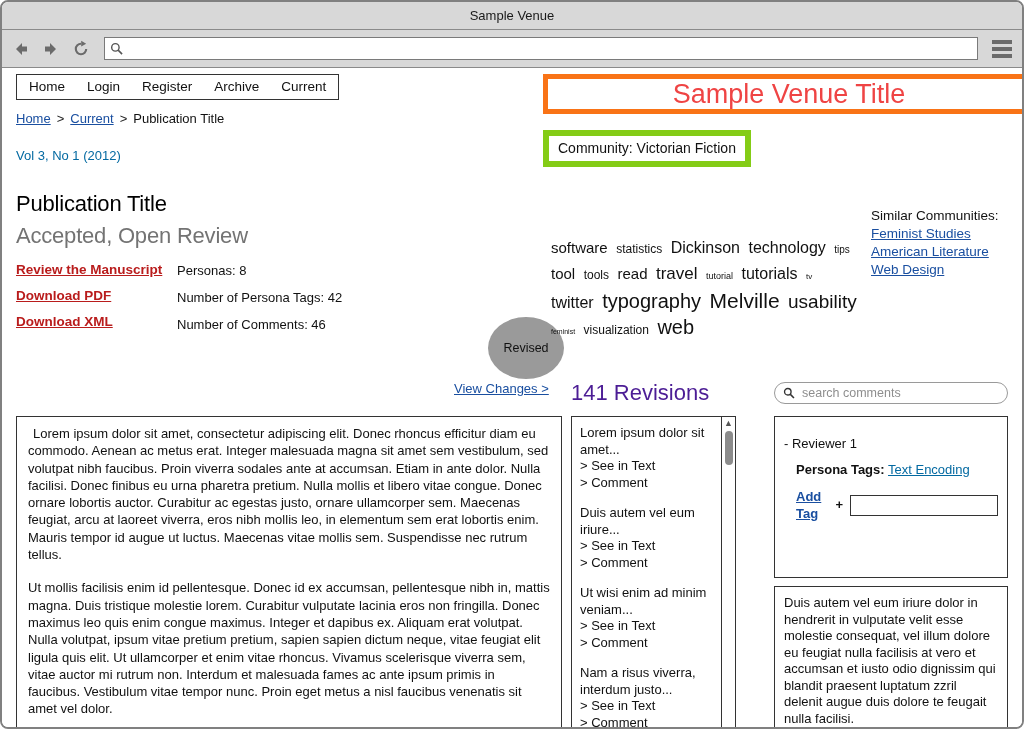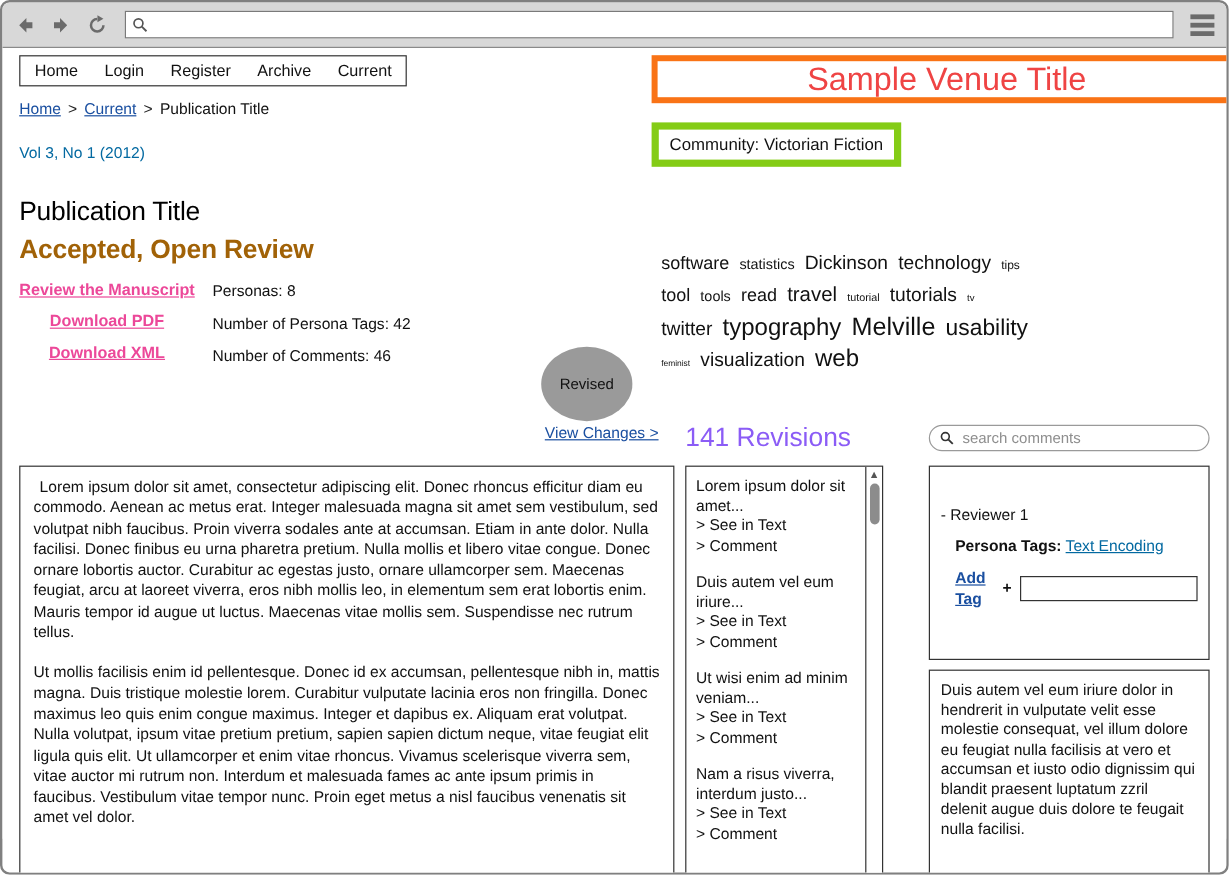--- a/index.html
+++ b/index.html
@@ -102,42 +102,42 @@
   }
 
   
   #pub-title {
     position: absolute; left: 14px; top: 123px;
     font-size: 22px; color: #000; font-weight: normal;
     letter-spacing: -0.2px;
   }
   #pub-status {
     position: absolute; left: 14px; top: 155px;
-    font-size: 22px; color: #a16207; font-weight: bold;
+    font-size: 22px; color: #737373; font-weight: normal;
     letter-spacing: -0.2px;
   }
 
   
   #action-links {
     position: absolute; left: 14px; top: 194px;
     display: flex; flex-direction: column; gap: 11px;
     font-size: 13.5px; font-weight: bold;
   }
-  #action-links a { color: #ec4899; text-decoration: underline; text-align: center; }
+  #action-links a { color: #b91c1c; text-decoration: underline; }
 
   
   #pub-stats {
     position: absolute; left: 175px; top: 195px;
     display: flex; flex-direction: column; gap: 12px;
     font-size: 13px; color: #111;
   }
 
   
   #revised-badge {
-    position: absolute; left: 449px; top: 249px;
+    position: absolute; left: 486px; top: 249px;
     width: 76px; height: 62px;
     background: #9a9a9a;
     border-radius: 50%;
     display: flex; align-items: center; justify-content: center;
     font-size: 12.5px; color: #111;
   }
   #view-changes {
     position: absolute; left: 452px; top: 313px;
     font-size: 13px; color: #1a4fa0; text-decoration: underline;
     white-space: nowrap;
@@ -177,21 +177,21 @@
     position: absolute; left: 549px; top: 168px;
     width: 310px;
     color: #111;
     line-height: 24px;
   }
   #tag-cloud span { margin-right: 4px; white-space: nowrap; vertical-align: baseline; }
 
   
   #revisions-title {
     position: absolute; left: 569px; top: 312px;
-    font-size: 22px; color: #8b5cf6;
+    font-size: 22px; color: #4c1d95;
   }
   #revisions-box {
     position: absolute; left: 569px; top: 348px;
     width: 165px; height: 375px;
     border: 1px solid #333;
     background: #fff;
     overflow: hidden;
     display: flex;
   }
   #revisions-list {
@@ -245,21 +245,21 @@
     position: absolute;
     left: 772px;
     width: 234px;
     border: 1px solid #333;
     background: #fff;
     padding: 8px 9px 9px 9px;
     font-size: 13px; color: #111; line-height: 16.5px;
   }
   #comment-1 { top: 348px; height: 162px; }
   #comment-2 { top: 518px; height: 205px; overflow: hidden; }
-  .comment-author { margin-top: 24px; }
+  .comment-author { margin-top: 11px; }
   .persona-row {
     margin-top: 9px; margin-left: 12px;
   }
   .persona-row .ptlabel { font-weight: bold; }
   .persona-row a { color: #0369a1; text-decoration: underline; }
   .addtag-row {
     margin-top: 11px; margin-left: 12px;
     display: flex; align-items: center; gap: 3px;
   }
   .addtag-row a { color: #1a4fa0; text-decoration: underline; font-weight: bold; }
@@ -284,20 +284,23 @@
     text-align: left;
   }
   #manuscript-box p { margin: 0 0 16px 0; }
   #manuscript-box p:first-child { text-indent: 5px; }
 </style>
 </head>
 <body>
 
 <div id="browser-window">
 
+  <div id="titlebar">
+    <span>Sample Venue</span>
+  </div>
 
   <div id="toolbar">
     <div class="nav-btn">
       <svg width="18" height="18" viewBox="0 0 18 18">
           <path d="M10 3 L4 9 L10 15 L10 11.5 L15 11.5 L15 6.5 L10 6.5 Z" fill="#6b6b6b"></path>
         </svg>
     </div>
     <div class="nav-btn">
       <svg width="18" height="18" viewBox="0 0 18 18">
           <path d="M8 3 L14 9 L8 15 L8 11.5 L3 11.5 L3 6.5 L8 6.5 Z" fill="#6b6b6b"></path>
@@ -366,40 +369,46 @@
     <a href="#" id="view-changes">View Changes &gt;</a>
 
     <div id="venue-title-box">
       <span>Sample Venue Title</span>
     </div>
 
     <div id="community-box">
       <span>Community: Victorian Fiction</span>
     </div>
 
+    <div id="similar-communities">
+      <div class="sc-title">Similar Communities:</div>
+      <a href="#">Feminist Studies</a>
+      <a href="#">American Literature</a>
+      <a href="#">Web Design</a>
+    </div>
 
     <div id="tag-cloud">
       <span style="font-size:15px">software</span>
       <span style="font-size:12px">statistics</span>
       <span style="font-size:16px">Dickinson</span>
       <span style="font-size:16px">technology</span>
       <span style="font-size:10px">tips</span>
       <span style="font-size:15px">tool</span>
       <span style="font-size:12px">tools</span>
       <span style="font-size:15px">read</span>
       <span style="font-size:17px">travel</span>
       <span style="font-size:9px">tutorial</span>
       <span style="font-size:16px">tutorials</span>
       <span style="font-size:8px">tv</span>
       <span style="font-size:16px">twitter</span>
       <span style="font-size:20px">typography</span>
       <span style="font-size:21px">Melville</span>
       <span style="font-size:19px">usability</span>
       <span style="font-size:7px">feminist</span>
-      <span style="font-size:16px">visualization</span>
+      <span style="font-size:12px">visualization</span>
       <span style="font-size:20px">web</span>
     </div>
 
     <div id="manuscript-box">
       <p>Lorem ipsum dolor sit amet, consectetur adipiscing elit. Donec rhoncus efficitur diam eu commodo. Aenean ac metus erat. Integer malesuada magna sit amet sem vestibulum, sed volutpat nibh faucibus. Proin viverra sodales ante at accumsan. Etiam in ante dolor. Nulla facilisi. Donec finibus eu urna pharetra pretium. Nulla mollis et libero vitae congue. Donec ornare lobortis auctor. Curabitur ac egestas justo, ornare ullamcorper sem. Maecenas feugiat, arcu at laoreet viverra, eros nibh mollis leo, in elementum sem erat lobortis enim. Mauris tempor id augue ut luctus. Maecenas vitae mollis sem. Suspendisse nec rutrum tellus.</p>
       <p>Ut mollis facilisis enim id pellentesque. Donec id ex accumsan, pellentesque nibh in, mattis magna. Duis tristique molestie lorem. Curabitur vulputate lacinia eros non fringilla. Donec maximus leo quis enim congue maximus. Integer et dapibus ex. Aliquam erat volutpat. Nulla volutpat, ipsum vitae pretium pretium, sapien sapien dictum neque, vitae feugiat elit ligula quis elit. Ut ullamcorper et enim vitae rhoncus. Vivamus scelerisque viverra sem, vitae auctor mi rutrum non. Interdum et malesuada fames ac ante ipsum primis in faucibus. Vestibulum vitae tempor nunc. Proin eget metus a nisl faucibus venenatis sit amet vel dolor.</p>
 
     </div>
 
     <div id="revisions-title">141 Revisions</div>

